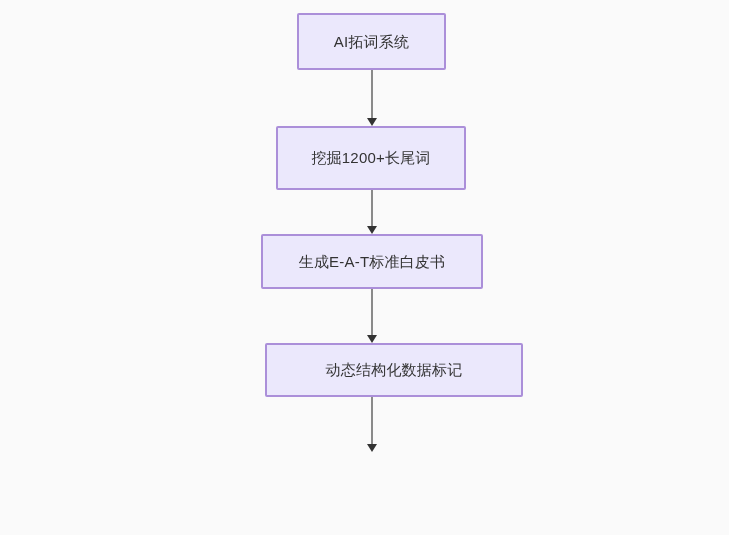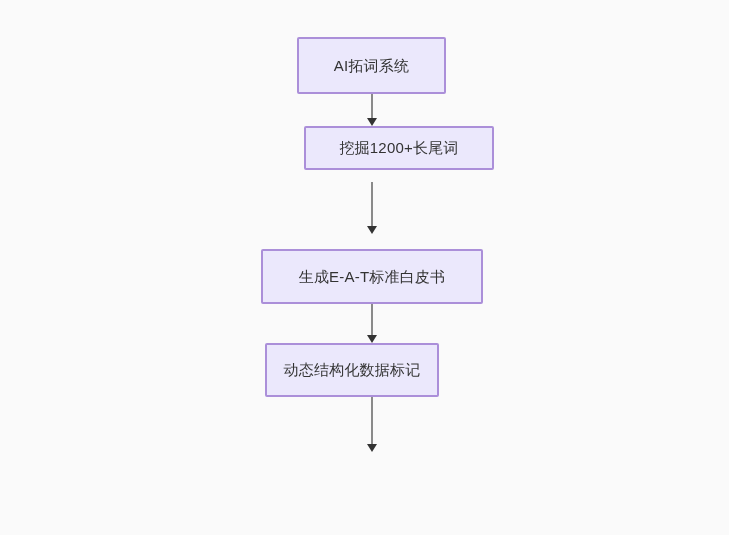--- a/index.html
+++ b/index.html
@@ -72,30 +72,30 @@
   <div class="connector" style="left:371px; top:289px; height:54px;">
     <div class="line" style="height:46px;"></div>
     <div class="head" style="top:46px;"></div>
   </div>
 
   <div class="connector" style="left:371px; top:397px; height:55px;">
     <div class="line" style="height:47px;"></div>
     <div class="head" style="top:47px;"></div>
   </div>
 
-  <div class="node" style="left:297px; top:13px; width:149px; height:57px;margin-top:24px;">
+  <div class="node" style="left:297px; top:13px; width:149px; height:57px;">
     <span>AI拓词系统</span>
   </div>
 
-  <div class="node" style="left:276px; top:126px; width:190px; height:44px;margin-left:28px;">
+  <div class="node" style="left:276px; top:126px; width:190px; height:64px;">
     <span>挖掘1200+长尾词</span>
   </div>
 
-  <div class="node" style="left:261px; top:234px; width:222px; height:55px;margin-top:15px;">
+  <div class="node" style="left:261px; top:234px; width:222px; height:55px;">
     <span>生成E-A-T标准白皮书</span>
   </div>
 
-  <div class="node" style="left:265px; top:343px; width:174px; height:54px;">
+  <div class="node" style="left:265px; top:343px; width:258px; height:54px;">
     <span>动态结构化数据标记</span>
   </div>
 
 
 </div>
 
 </body></html>

